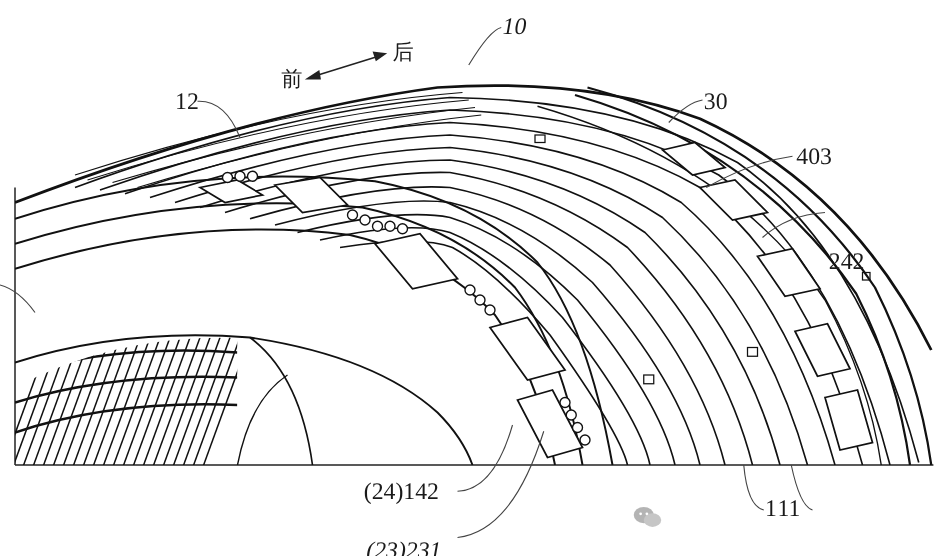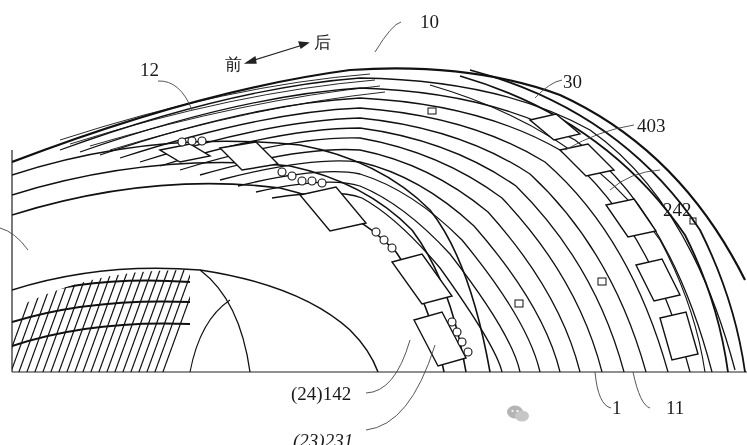--- a/index.html
+++ b/index.html
@@ -180,29 +180,29 @@
       <path d="M366 430 Q 410 425 435 345"></path>
       <path d="M611 408 Q 598 405 595 372"></path>
       <path d="M650 408 Q 640 405 633 372"></path>
       <path d="M0 228 Q 15 232 28 250"></path>
     </g>
   </svg>
 
   <span class="cjk" style="left:225px;top:56px;">前</span>
   <span class="cjk" style="left:314px;top:34px;">后</span>
 
-  <span class="label" style="left:420px;top:12px;">10</span>
-  <span class="label" style="left:140px;top:60px;text-align:center;">12</span>
+  <span class="label" style="left:402px;top:12px;font-style:italic;">10</span>
+  <span class="label" style="left:140px;top:72px;text-align:center;">12</span>
   <span class="label" style="left:563px;top:72px;">30</span>
   <span class="label" style="left:637px;top:116px;">403</span>
   <span class="label" style="left:663px;top:160px;margin-top:40px;">242</span>
   <span class="label" style="left:291px;top:384px;">(24)142</span>
   <span class="label" style="left:293px;top:431px;font-style:italic;">(23)231</span>
   <span class="label" style="left:612px;top:398px;">1</span>
-  <span class="label" style="left:666px;top:398px;text-align:center;">11</span>
+  <span class="label" style="left:622px;top:398px;text-align:center;">11</span>
 
   <div class="watermark">
     <span class="wm-icon">
       <svg width="24" height="20" viewBox="0 0 24 20">
         <ellipse cx="9" cy="8" rx="8" ry="6.5" fill="#a8a8a8"></ellipse>
         <ellipse cx="16" cy="12" rx="7" ry="5.5" fill="#bdbdbd"></ellipse>
         <circle cx="6.5" cy="7" r="1.1" fill="#fff"></circle>
           <circle cx="11.5" cy="7" r="1.1" fill="#fff"></circle>
       </svg>
     </span>

